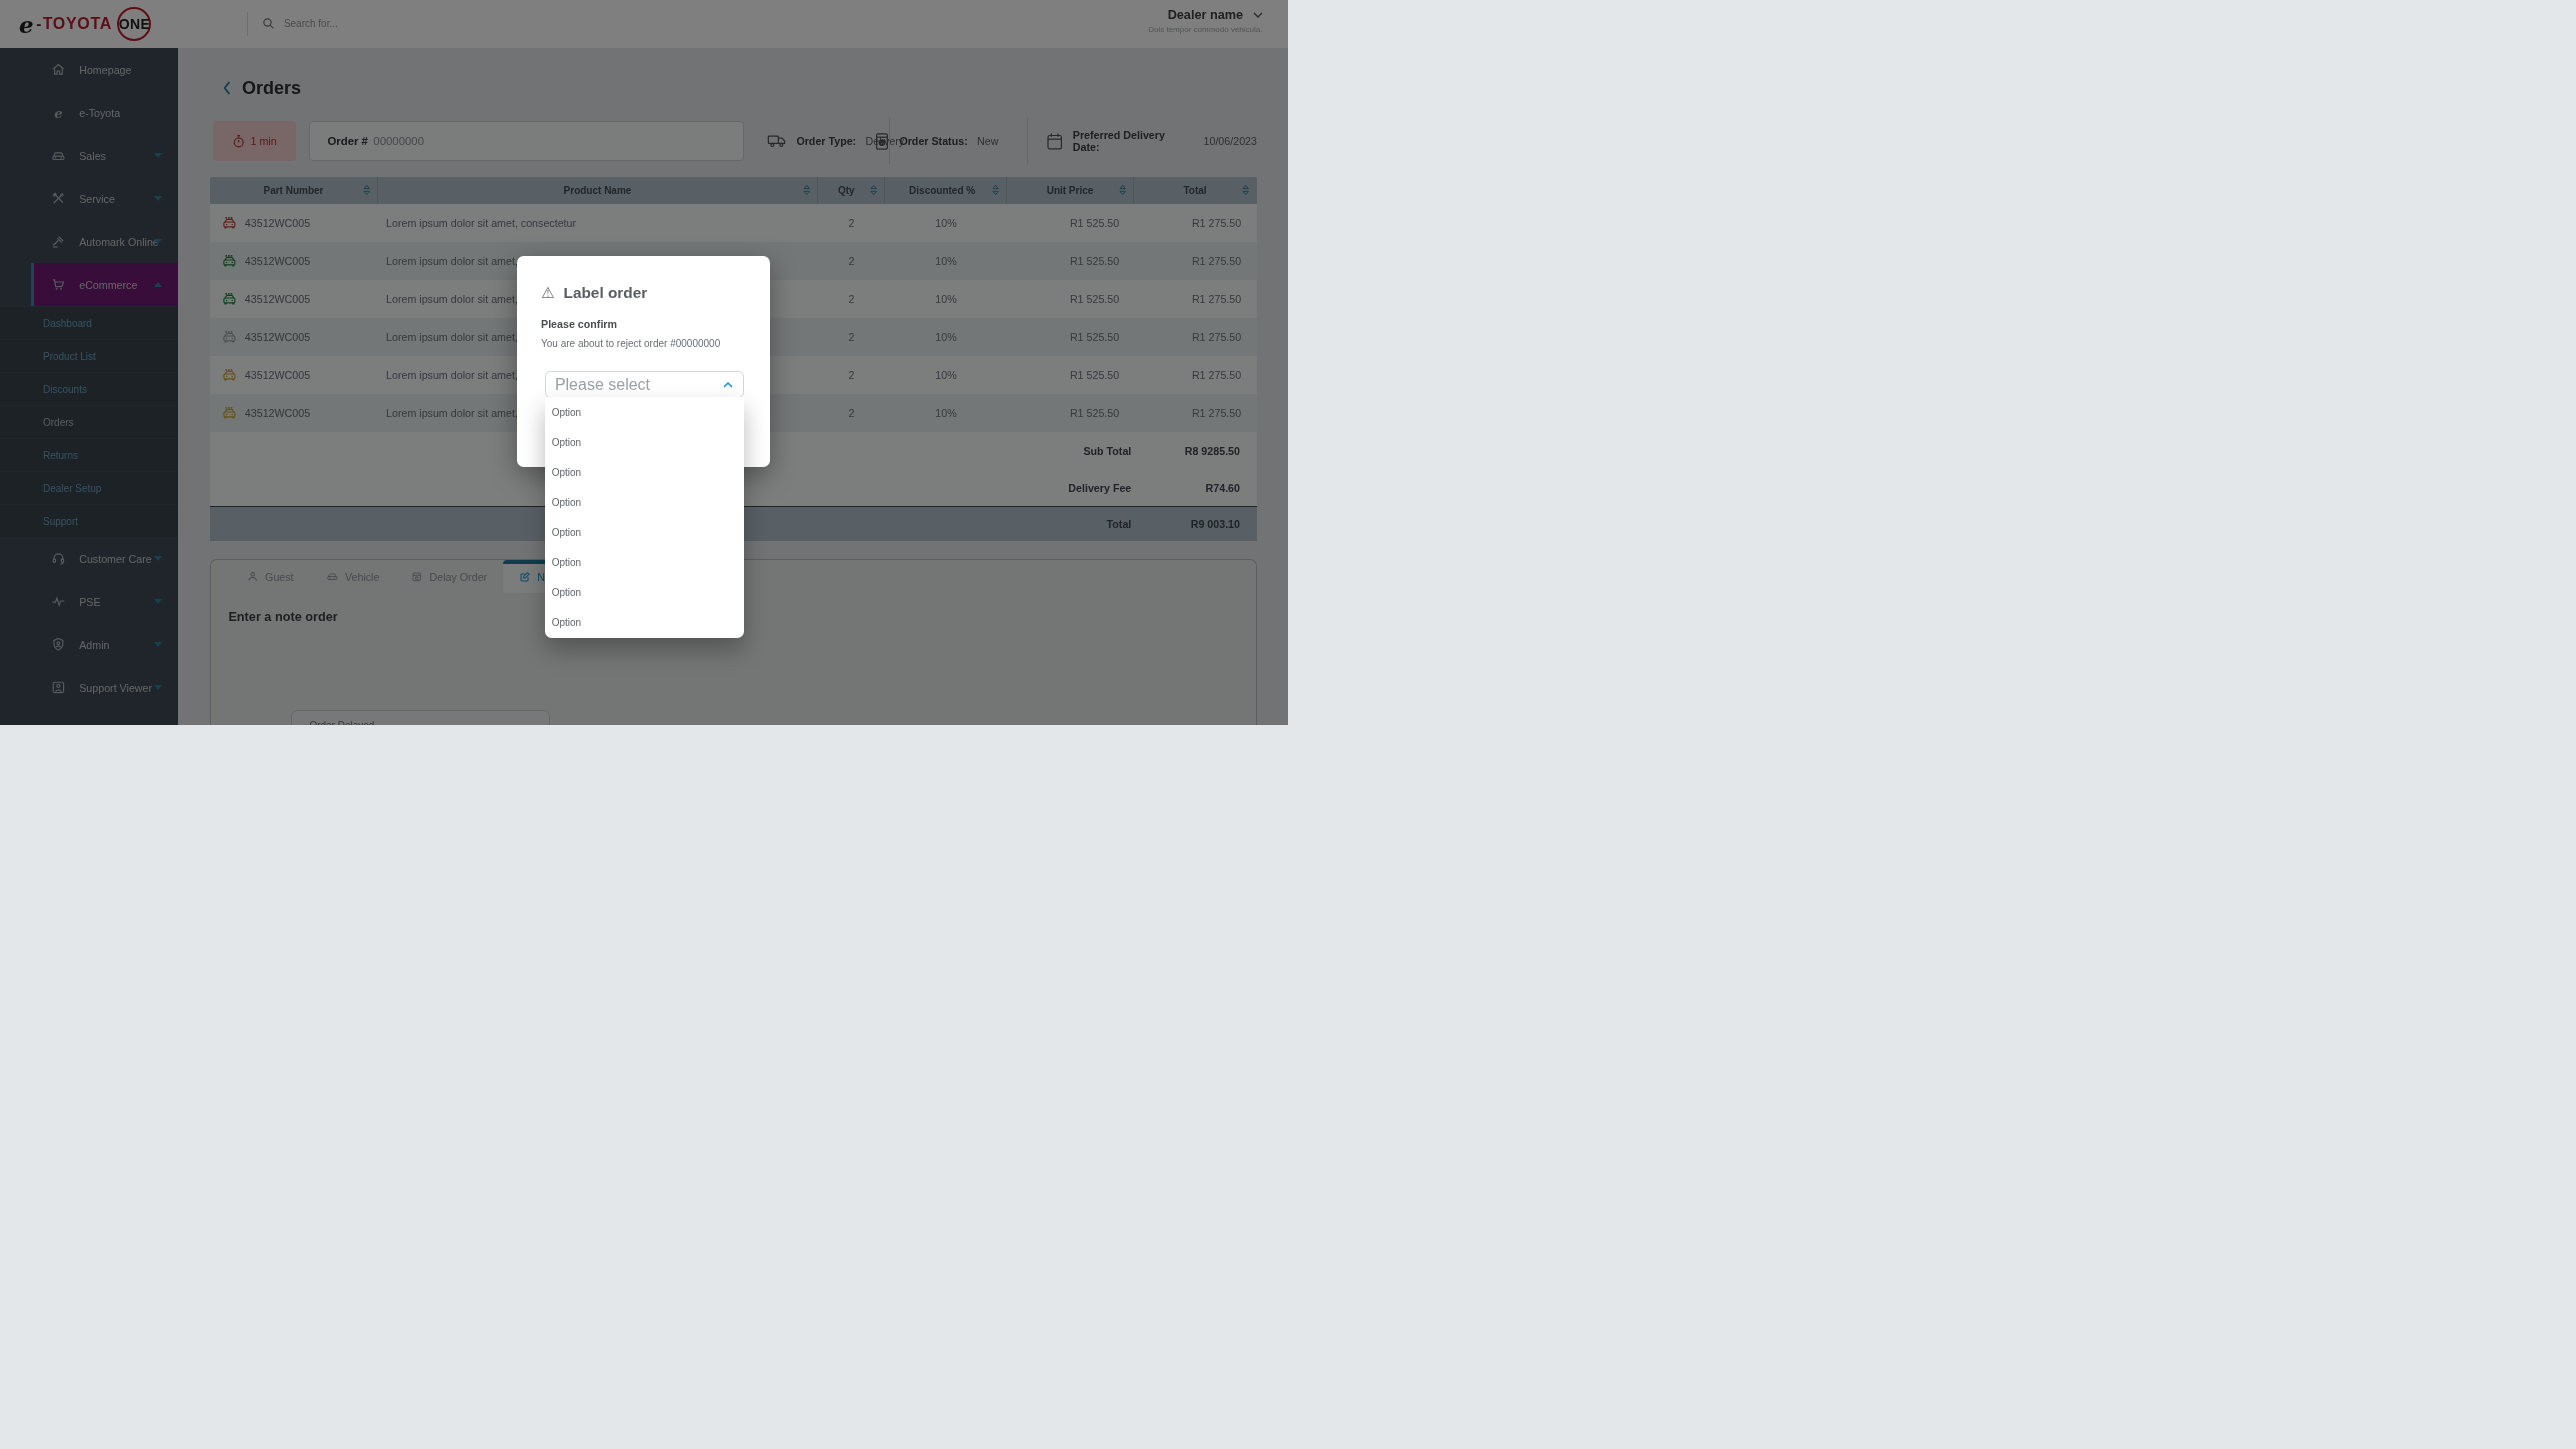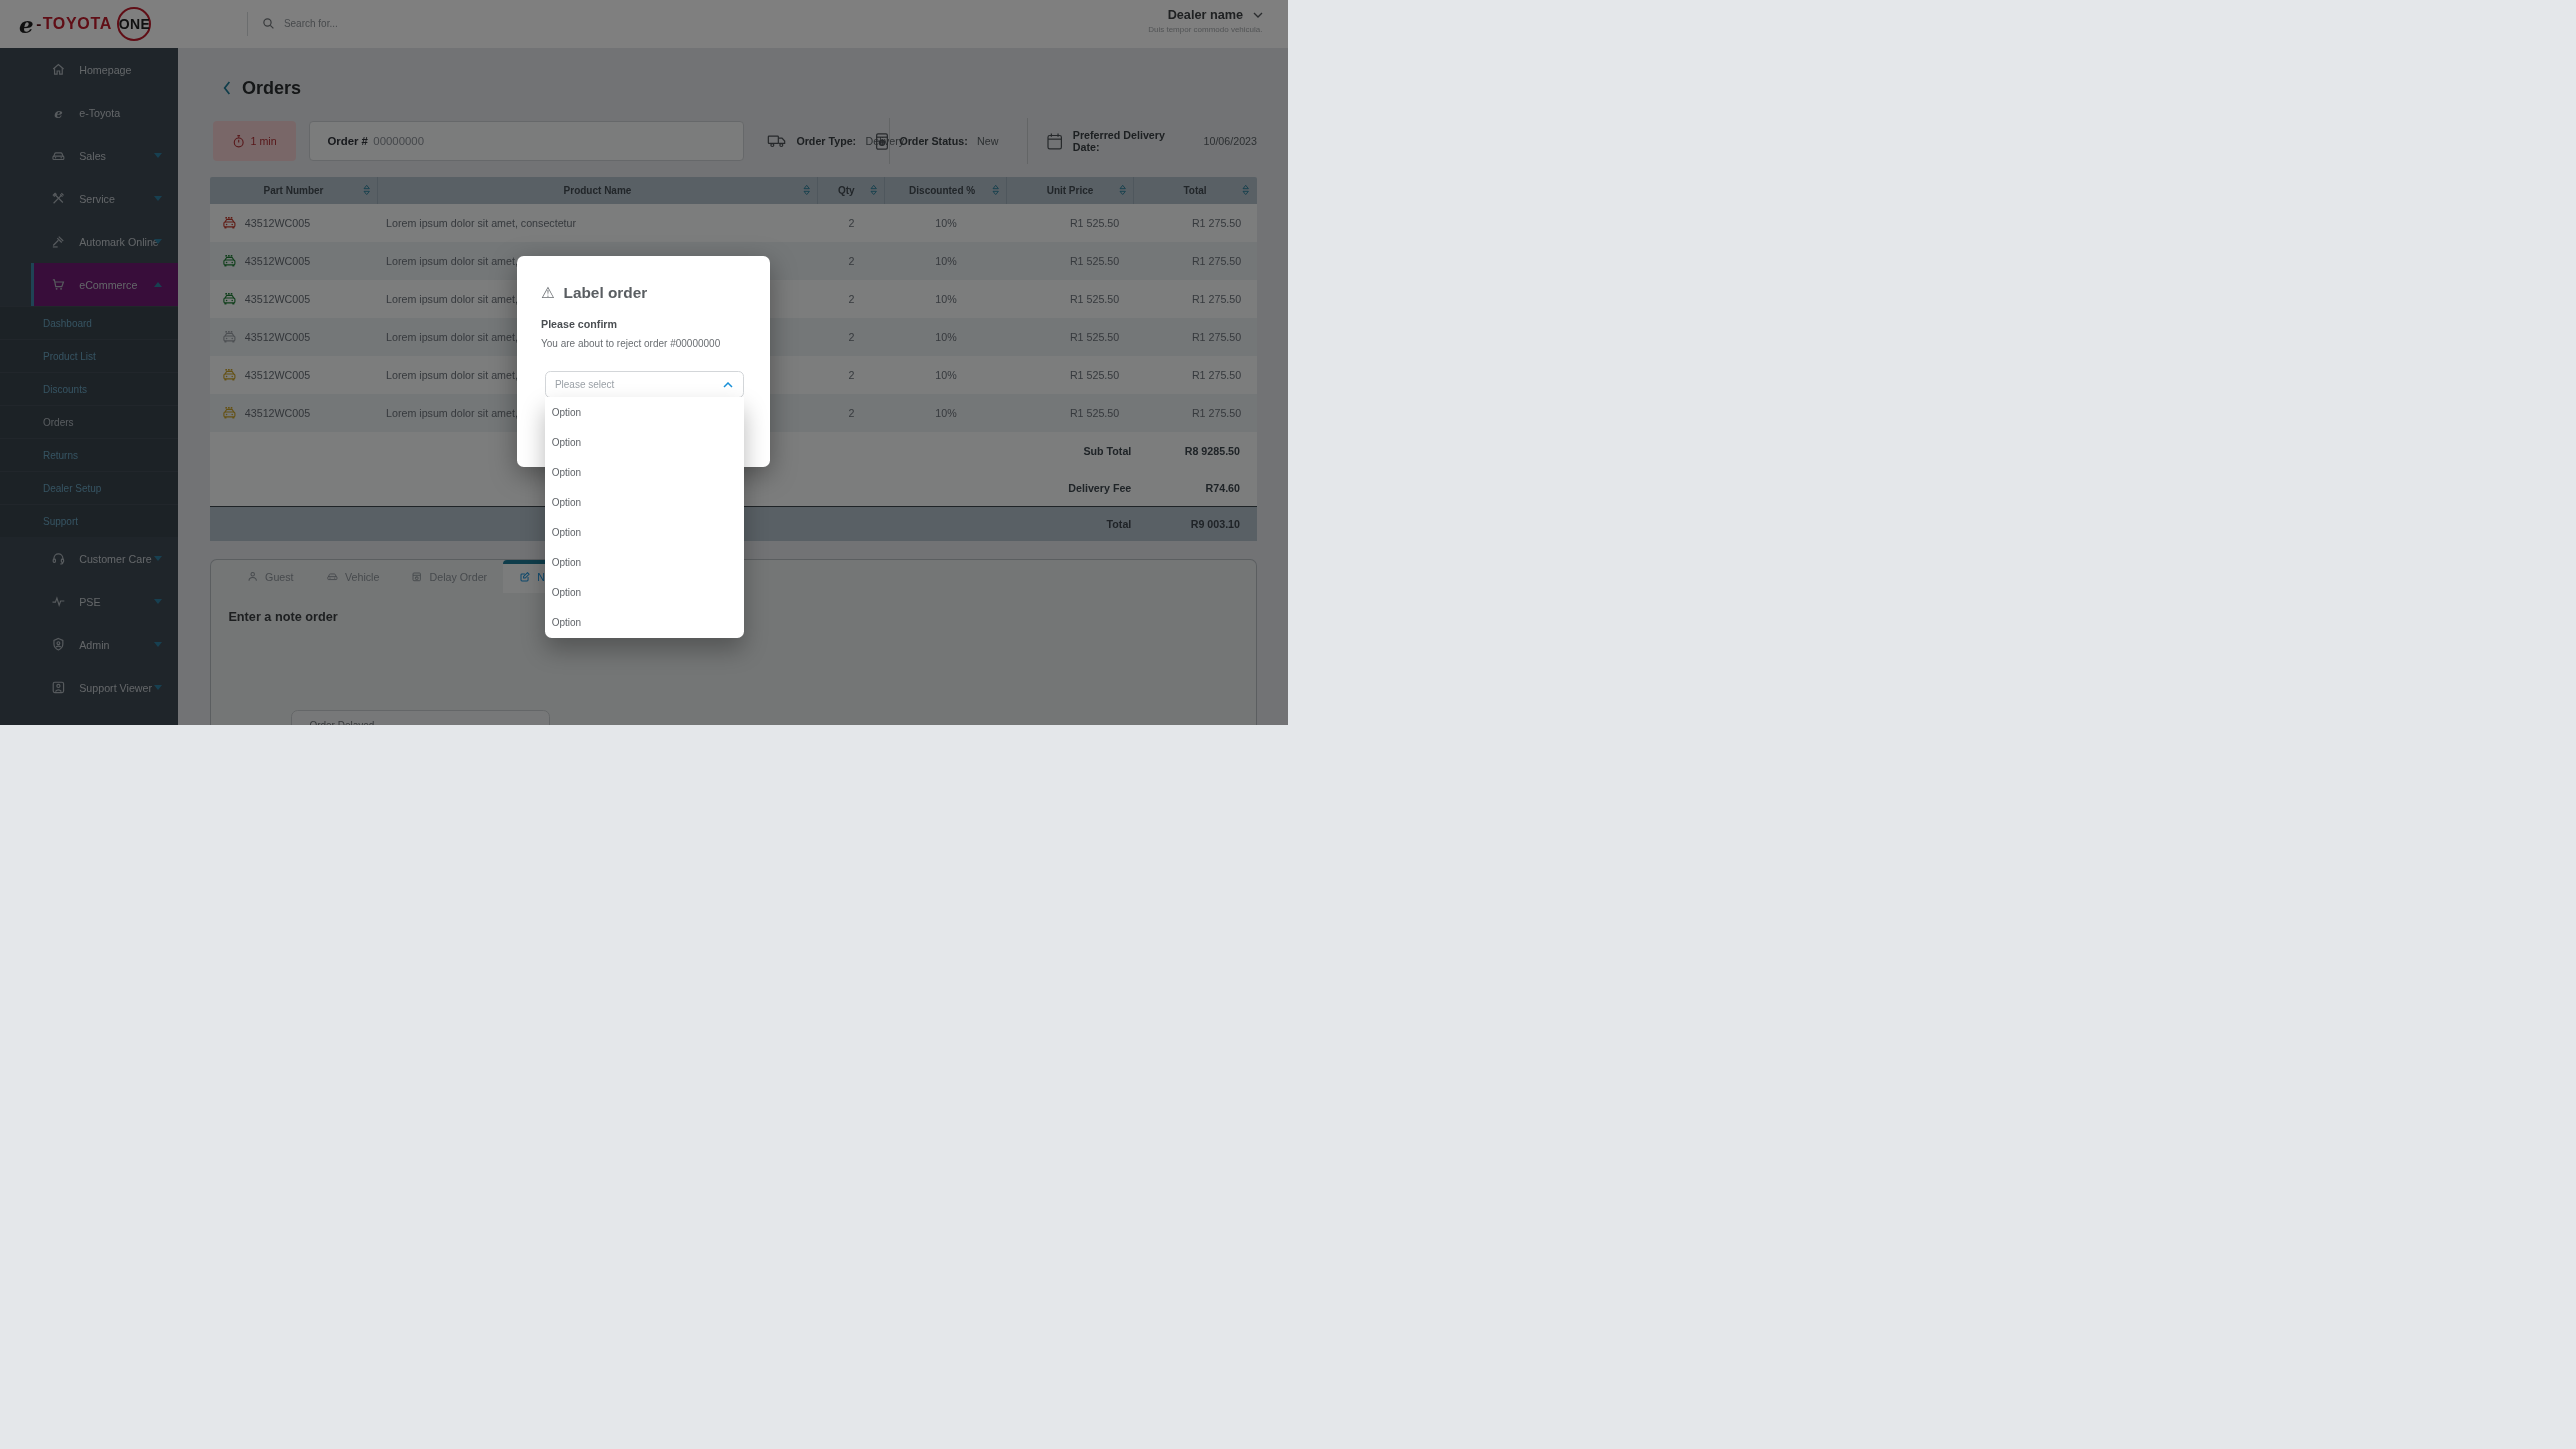--- a/index.html
+++ b/index.html
@@ -89,21 +89,21 @@
 
   
   .overlay { position:absolute; inset:0; background:rgba(0,0,0,0.5); z-index:10; }
   .modal { position:absolute; left:517px; top:256px; width:253px; height:211px; background:#ffffff; border-radius:6.7px; z-index:20; box-shadow:0 8px 27px rgba(0,0,0,0.35); }
   .modal-title { display:flex; align-items:center; gap:8.7px; margin:28px 0 0 24px; }
   .warn-glyph { font-size:15.4px; color:#6b6f73; line-height:1; }
   .modal-title-text { font-size:15.4px; font-weight:bold; color:#5a5e62; }
   .confirm-h { margin:16px 0 0 24px; font-size:10.7px; font-weight:bold; color:#4a4e52; }
   .confirm-t { margin:8px 0 0 24px; font-size:10px; color:#6a6e72; }
   .select-box { position:absolute; left:27.5px; top:115px; width:199px; height:27px; border:0.7px solid #d3d6d9; border-radius:5.4px; display:flex; align-items:center; padding:0 9.4px; cursor:pointer; }
-  .select-ph { font-size:10px; color:#9ba1a7; flex:1; }
+  .select-ph { font-size:16px; color:#9ba1a7; flex:1; }
   .dropdown { position:absolute; left:545px; top:397px; width:199px; height:241px; background:#ffffff; z-index:21; border-radius:0 0 6.7px 6.7px; box-shadow:0 12px 23px rgba(0,0,0,0.28); overflow:hidden; }
   .opt { height:30px; display:flex; align-items:center; padding-left:6.7px; font-size:10px; color:#5f6368; cursor:pointer; }
 </style>
 </head>
 <body>
 
 <svg width="0" height="0" style="position:absolute">
   <defs>
     <g id="car-front" fill="none" stroke="currentColor" stroke-width="1.7">
       <rect x="5" y="1.5" width="2.4" height="2.4" fill="currentColor" stroke="none"></rect>

